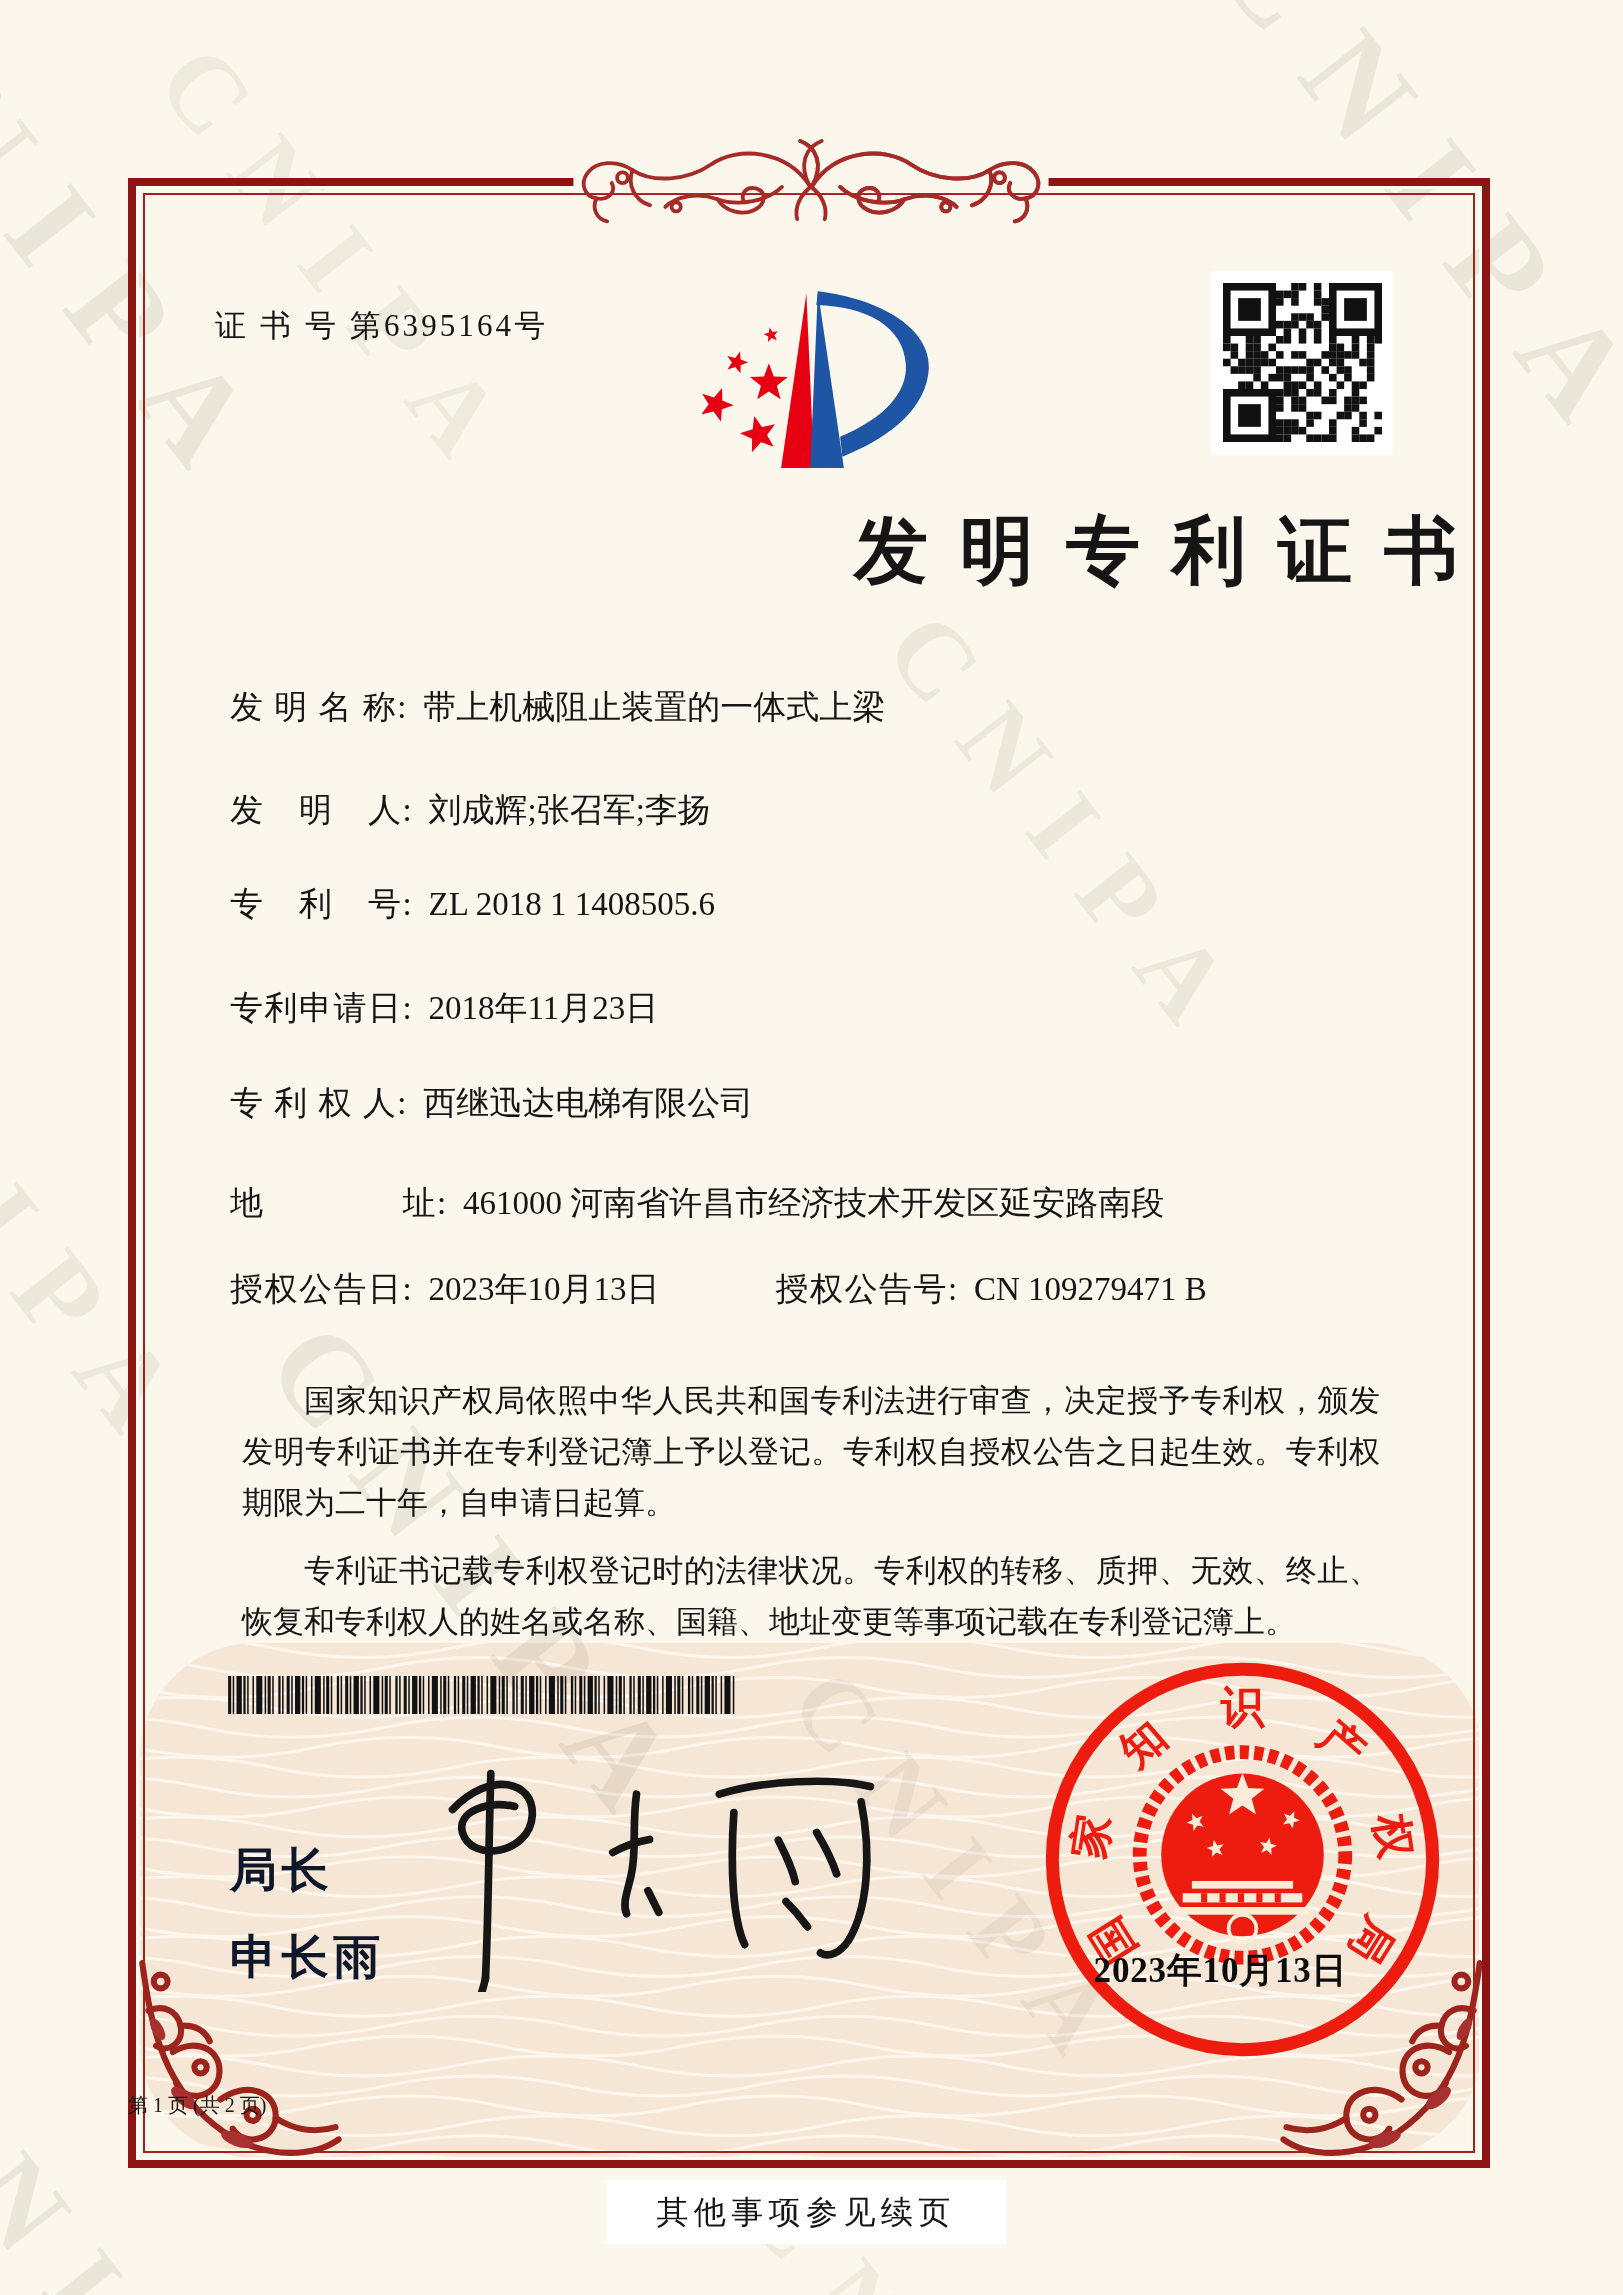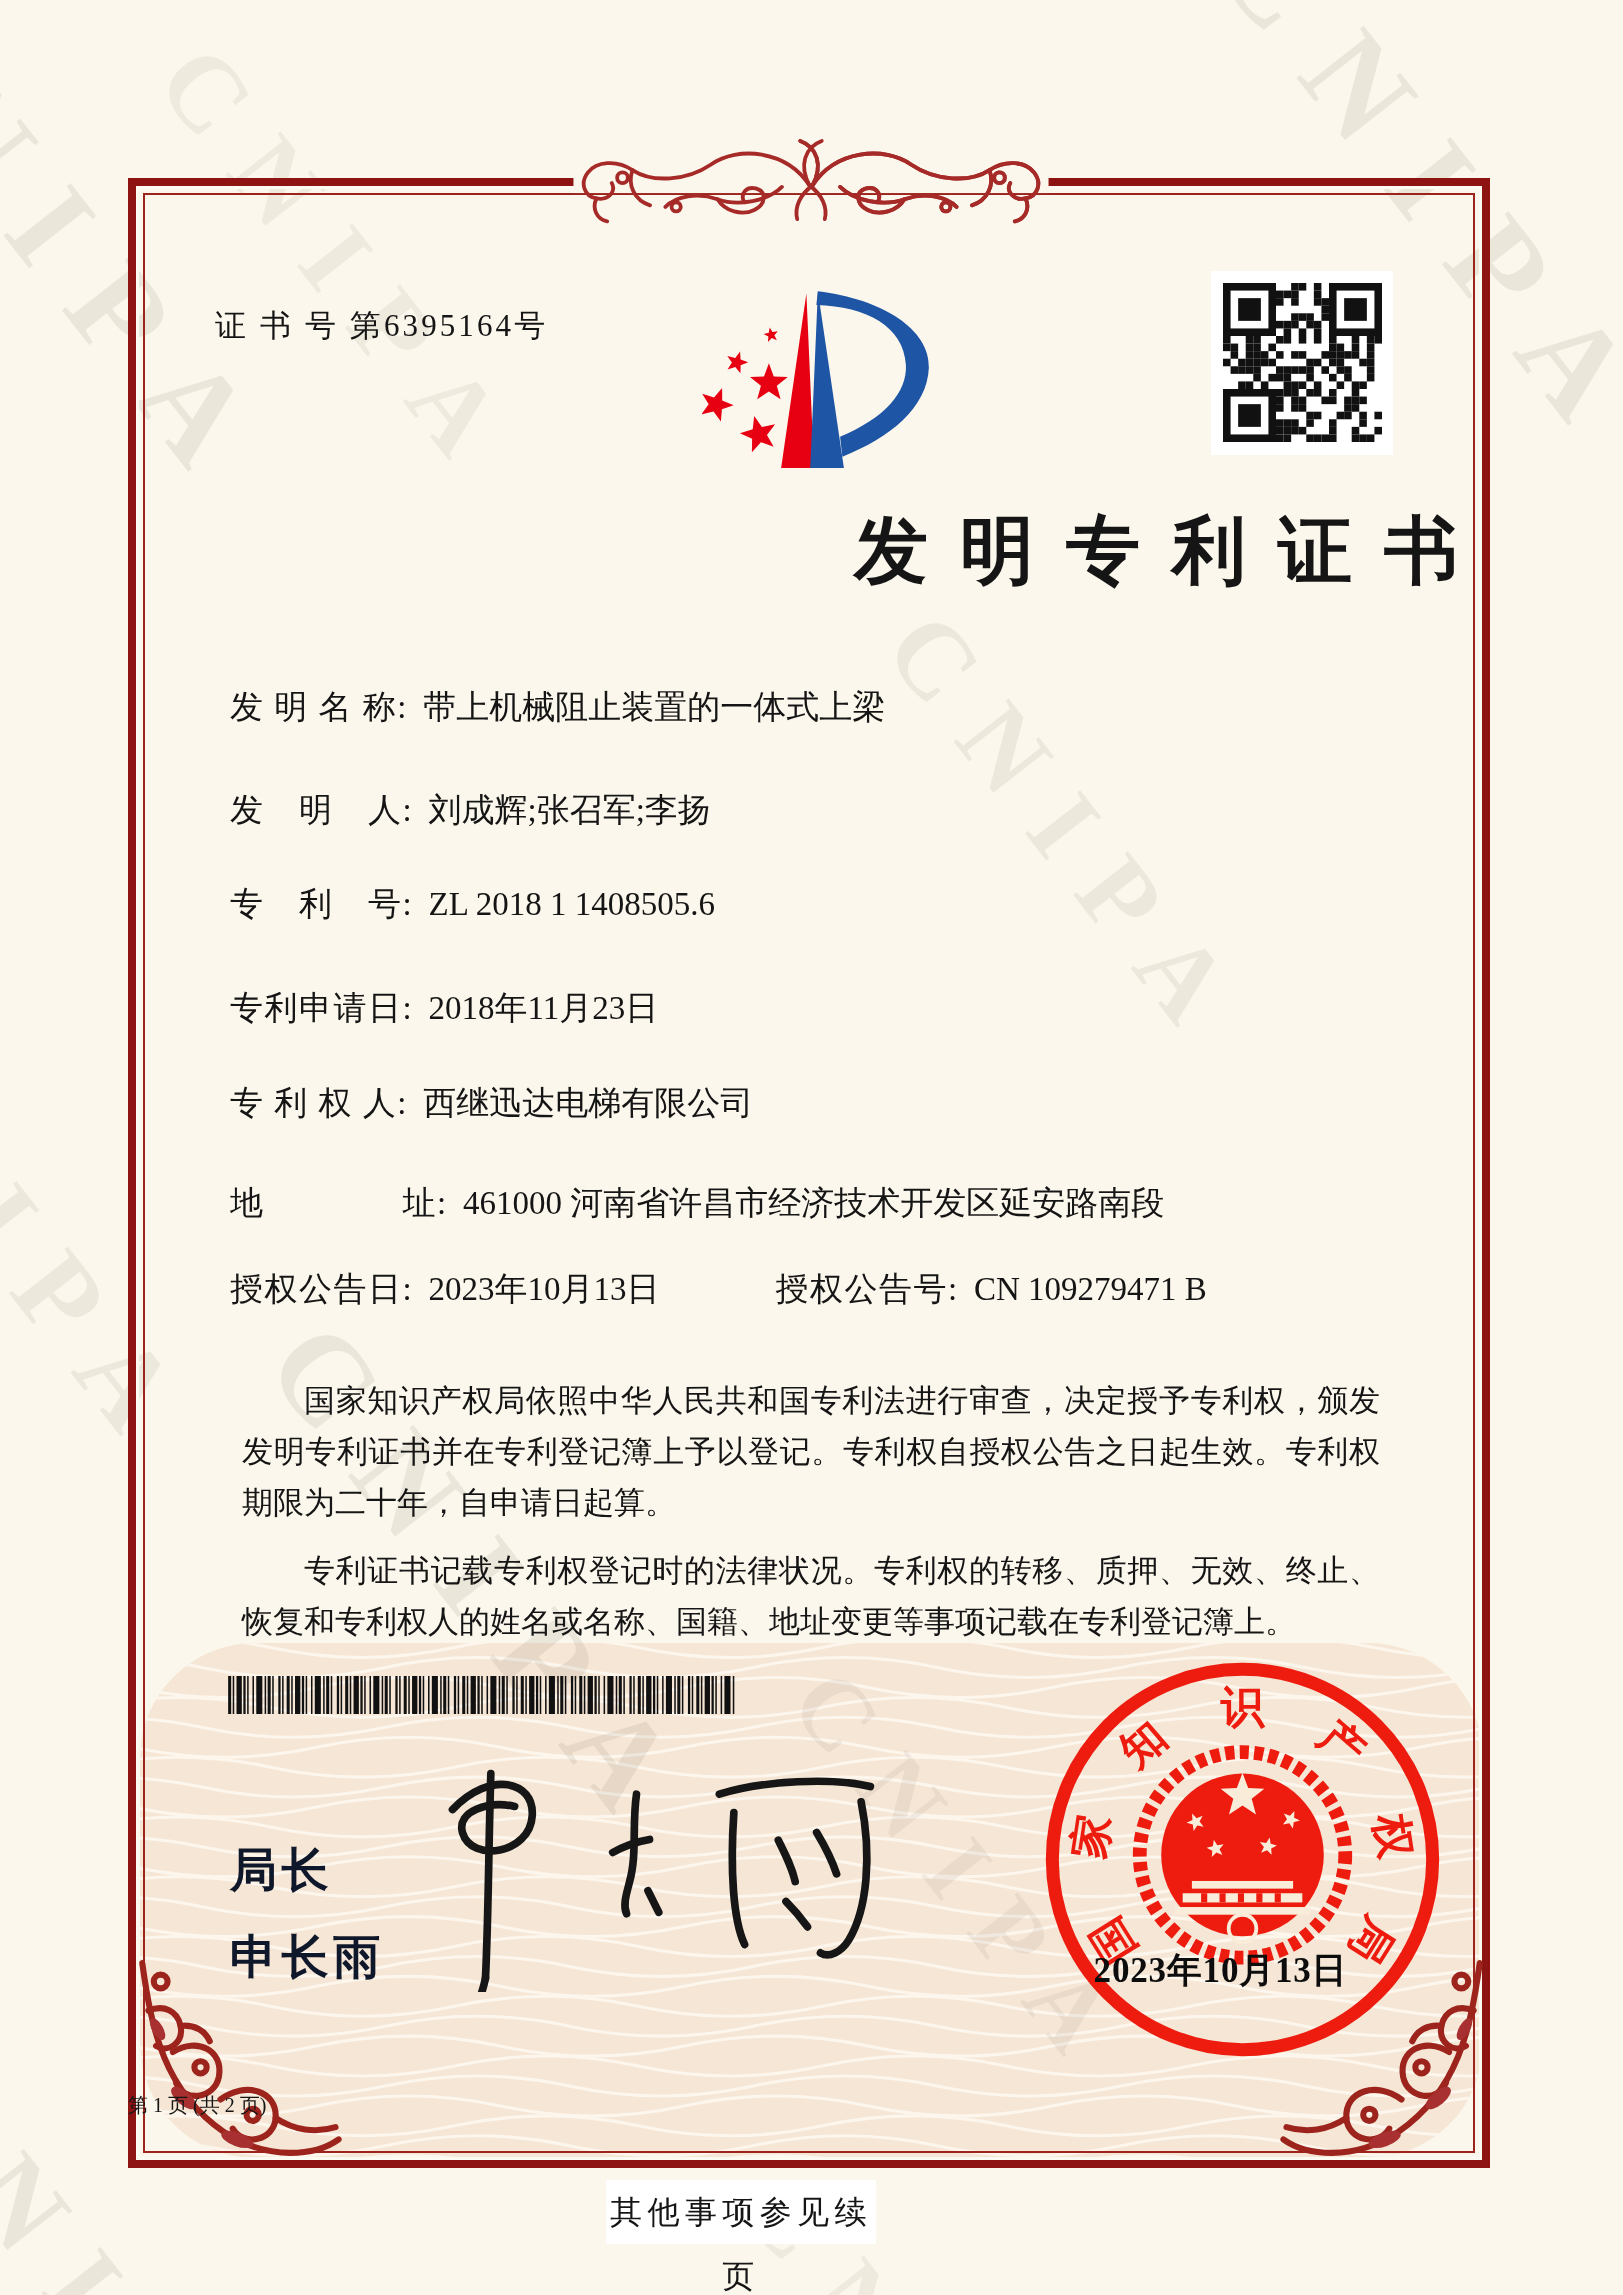--- a/index.html
+++ b/index.html
@@ -32,21 +32,21 @@
   .row .lab{letter-spacing:1.5px;}
   .row .val{margin-left:15.3px;}
   .row .val-fixed{display:inline-block;width:347px;margin-left:15.3px;}
   .row .lab2{letter-spacing:1.5px;}
   .notice{left:230px;top:1363px;width:1162px;font-size:31px;line-height:51px;text-align:justify;}
   .notice p{margin:12px;text-indent:2em;}
   .notice p + p{margin-top:17px;}
   .officer{font-family:"Liberation Sans","DejaVu Sans",sans-serif;font-weight:bold;font-size:47px;letter-spacing:4.6px;color:#0f172a;}
   .seal-date{left:1067px;top:1947px;width:307px;text-align:center;font-size:35px;letter-spacing:0.8px;color:#0d0d0d;font-weight:bold;}
   .page-no{left:128px;top:2092px;width:1232px;text-align:left;font-size:20px;}
-  .footer-box{left:606px;top:2180px;width:270px;height:64px;background:#ffffff;text-align:center;line-height:64px;font-size:32px;letter-spacing:5.4px;}
+  .footer-box{left:606px;top:2180px;width:400px;height:64px;background:#ffffff;text-align:center;line-height:64px;font-size:32px;letter-spacing:5.4px;}
   .qr-box{left:1211px;top:271px;width:182px;height:184px;background:#ffffff;}
   svg{display:block;}
 </style>
 </head>
 <body>
 
 <div class="page">
 
   <div class="abs waves">
     <svg id="wave-svg" width="1343" height="515" viewBox="0 0 1752 672">

